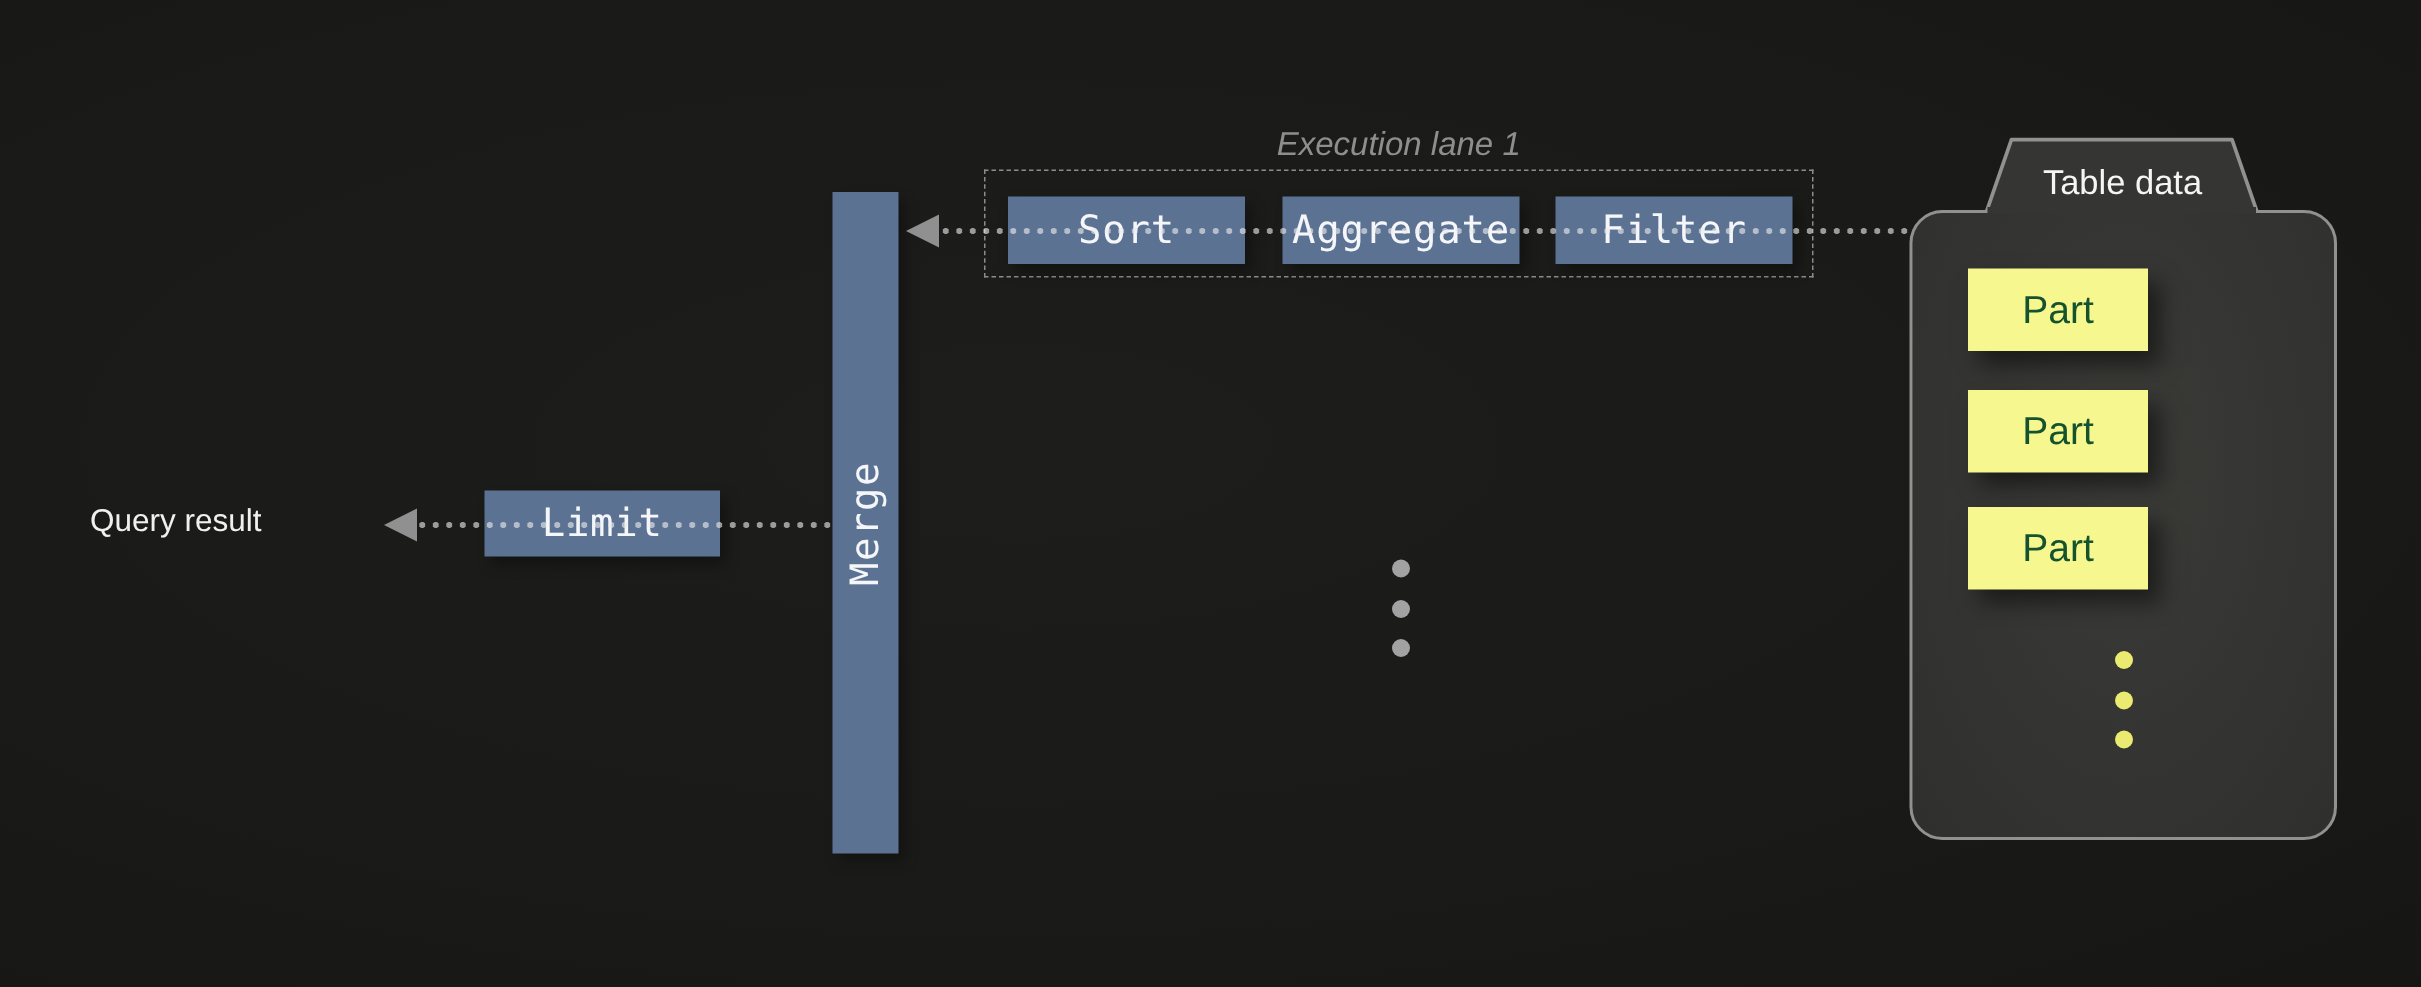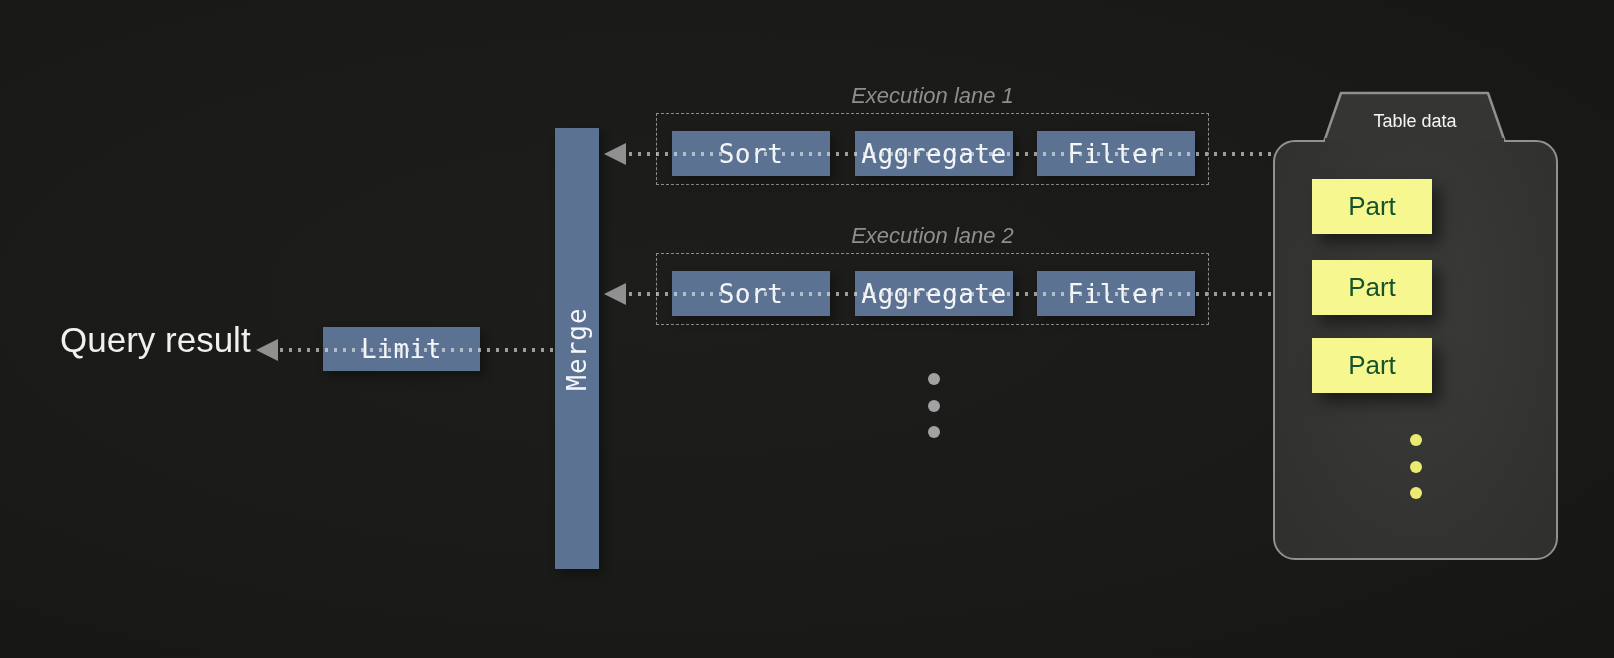--- a/index.html
+++ b/index.html
@@ -30,21 +30,21 @@
   }
   .dashedbox{
     position:absolute; border:1px dashed #a0a0a0; opacity:0.85; z-index:0;
   }
   .dot{
     position:absolute; width:12px; height:12px; border-radius:50%; z-index:2;
   }
 
   
   .query-result{
-    position:absolute; left:60px; top:320px; color:#f0f0ee; font-size:35px; z-index:2;
+    position:absolute; left:60px; top:336px; color:#f0f0ee; font-size:21px; z-index:2;
   }
   .limit-box{left:323px; top:327px; width:157px; height:44px;}
   .merge-bar{
     position:absolute; left:555px; top:128px; width:44px; height:441px;
     background:#5c7293; z-index:1; box-shadow:4px 5px 9px rgba(0,0,0,0.35);
   }
   .merge-bar span{
     position:absolute; left:50%; top:50%;
     transform:translate(-50%,-50%) rotate(-90deg);
     color:#f4f6f9; font-size:26px; letter-spacing:1px; white-space:nowrap;
@@ -71,21 +71,21 @@
   .table-container{
     position:absolute; left:1273px; top:140px; width:285px; height:420px;
     box-sizing:border-box; border:2px solid #91918f; border-radius:22px;
     background:radial-gradient(ellipse at 50% 40%, #3b3b38 0%, #343432 55%, #2f2f2d 100%);
     z-index:1;
   }
   .table-tab{position:absolute; left:1320px; top:90px; z-index:2;}
   .table-tab-label{
     position:absolute; left:1324px; top:101px; width:182px; height:40px; z-index:3;
     display:flex; align-items:center; justify-content:center;
-    color:#f5f5f3; font-size:18px;
+    color:#f5f5f3; font-size:23px;
   }
   .part-box{
     position:absolute; left:1312px; width:120px; height:55px; z-index:2;
     background:#f7f78f; color:#14532d;
     display:flex; align-items:center; justify-content:center; font-size:26px;
     box-shadow:8px 9px 14px rgba(0,0,0,0.5);
   }
   .part-1{top:179px;} .part-2{top:260px;} .part-3{top:338px;}
   .part-dot{background:#ebeb72; left:1410px;}
   .part-dot.d1{top:434px;} .part-dot.d2{top:461px;} .part-dot.d3{top:487px;}
@@ -114,35 +114,20 @@
     <div class="opbox mono op-aggregate">
       <span>Aggregate</span>
     </div>
     <div class="opbox mono op-filter">
       <span>Filter</span>
     </div>
     <div class="arrowhead"></div>
     <div class="dotline"></div>
   </div>
 
-  <div class="lane lane-2">
-    <div class="lane-title">Execution lane 2</div>
-    <div class="dashedbox"></div>
-    <div class="opbox mono op-sort">
-      <span>Sort</span>
-    </div>
-    <div class="opbox mono op-aggregate">
-      <span>Aggregate</span>
-    </div>
-    <div class="opbox mono op-filter">
-      <span>Filter</span>
-    </div>
-    <div class="arrowhead"></div>
-    <div class="dotline"></div>
-  </div>
 
   <div class="dot mid-dot d1"></div>
   <div class="dot mid-dot d2"></div>
   <div class="dot mid-dot d3"></div>
 
 
   <div class="table-container"></div>
   <svg class="table-tab" width="190" height="52" viewBox="0 0 190 52">
     <path d="M4,52 L21,3 L168,3 L185,52 Z" fill="#353533" stroke="#91918f" stroke-width="2.5" stroke-linejoin="round"></path>
     <rect x="5" y="48" width="179" height="4" fill="#353533"></rect>

